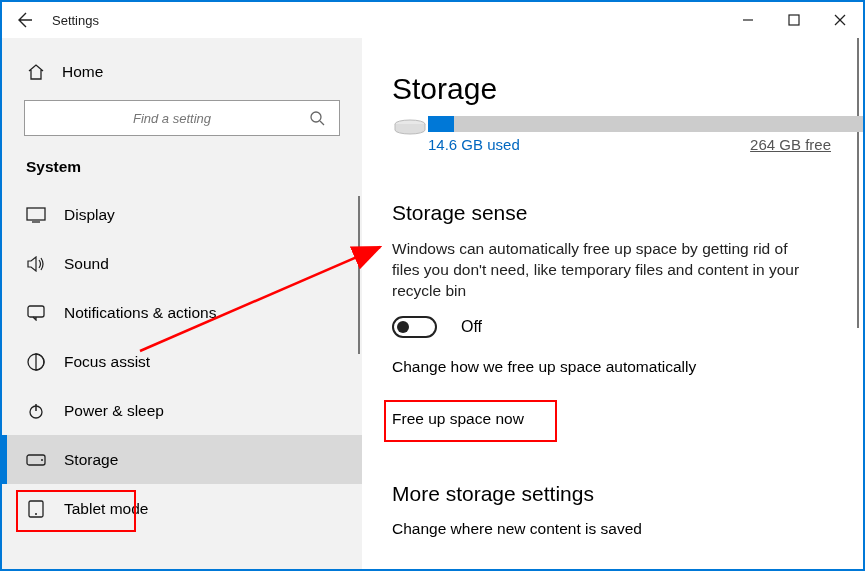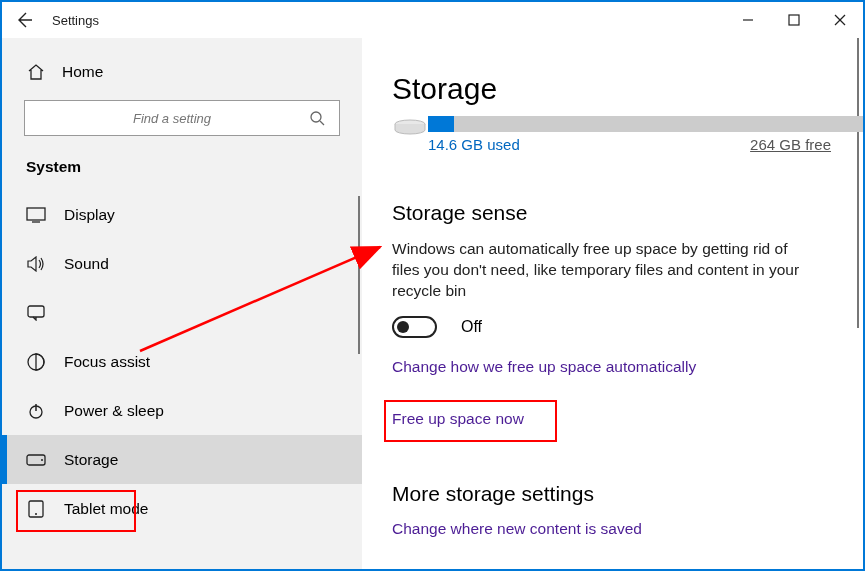--- a/index.html
+++ b/index.html
@@ -30,21 +30,21 @@
   .bar { width: 100%; height: 16px; background: #ccc; position: relative; }
   .bar-fill { height: 100%; background: #0078d7; }
   .bar-labels { display: flex; justify-content: space-between; font-size: 15px; margin-top: 4px; }
   .used { color: #0067c0; }
   .free { color: #555; padding-right: 32px; text-decoration: underline; }
   .sub-h { font-size: 21px; font-weight: 400; margin-top: 48px; margin-bottom: 14px; }
   .para { font-size: 15.5px; color: #222; line-height: 1.35; padding-right: 44px; margin-bottom: 14px; }
   .toggle-row { display: flex; align-items: center; gap: 24px; margin-bottom: 20px; }
   .toggle { width: 45px; height: 22px; border: 2px solid #222; border-radius: 20px; position: relative; cursor: pointer; }
   .toggle-knob { width: 12px; height: 12px; background: #222; border-radius: 50%; position: absolute; left: 3px; top: 3px; }
-  .link { color: #4c1d95; font-size: 15.5px; cursor: pointer; display: inline-block; margin-bottom: 12px; }
+  .link { color: #000000; font-size: 15.5px; cursor: pointer; display: inline-block; margin-bottom: 12px; }
   .anno-box1 { position: absolute; border: 2.5px solid #ff0000; left: 14px; top: 324px; width: 120px; height: 42px; pointer-events: none; }
   .anno-box2 { position: absolute; border: 2.5px solid #ff0000; left: 380px; top: 246px; width: 173px; height: 42px; pointer-events: none; }
   .arrow-svg { position: absolute; left: 130px; top: 237px; pointer-events: none; }
   .main-scroll { position: absolute; right: 4px; top: 0; width: 2px; height: 290px; background: #777; }
 </style>
 </head>
 <body>
 
 <div class="titlebar">
   <div class="titlebar-left">
@@ -120,20 +120,21 @@
         <span>Sound</span>
       </div>
 
       <div class="nav-item">
         <span class="icon">
             <svg width="18" height="16" viewBox="0 0 18 16">
               <rect x="1" y="1" width="16" height="11" rx="2" stroke="#222" stroke-width="1.3" fill="none"></rect>
               <path d="M6 12 L9 15 L9 12" stroke="#222" stroke-width="1.3" fill="none"></path>
             </svg>
           </span>
+        <span>Notifications &amp; actions</span>
       </div>
 
       <div class="nav-item">
         <span class="icon">
             <svg width="18" height="18" viewBox="0 0 18 18">
               <path d="M9 1 A8 8 0 0 1 9 17 Z" stroke="#222" stroke-width="1.3" fill="none"></path>
               <circle cx="9" cy="9" r="8" stroke="#222" stroke-width="1.3" fill="none"></circle>
             </svg>
           </span>
         <span>Focus assist</span>

